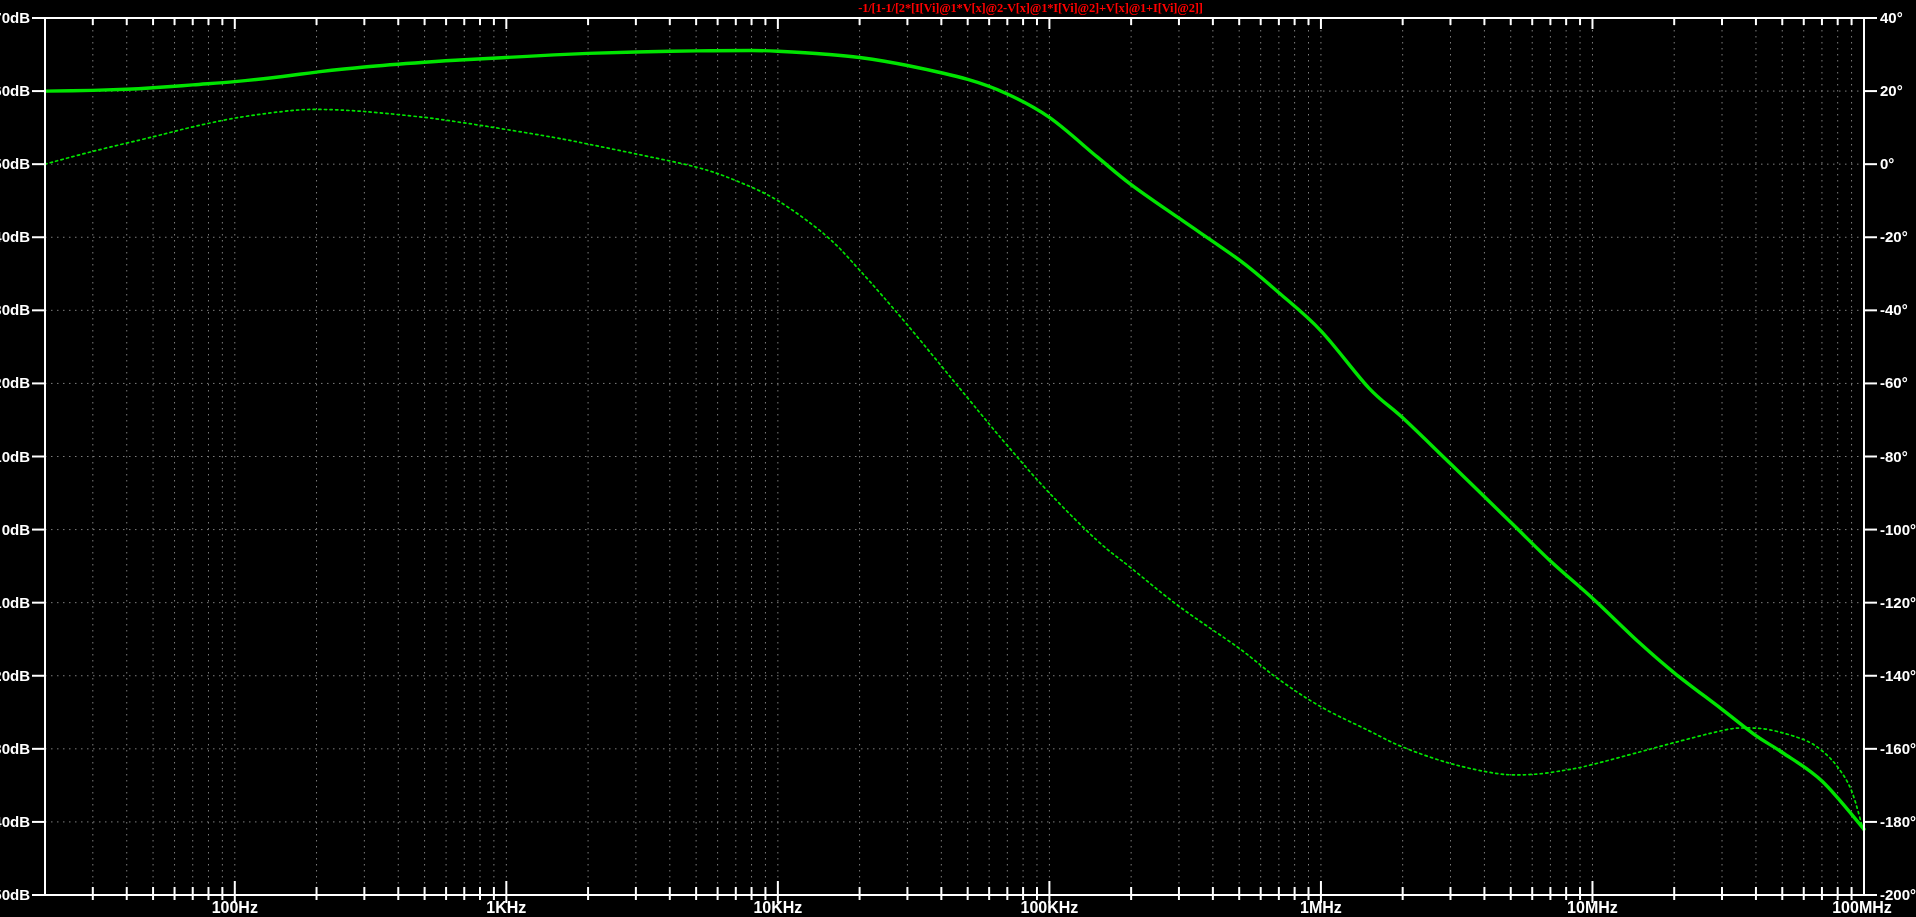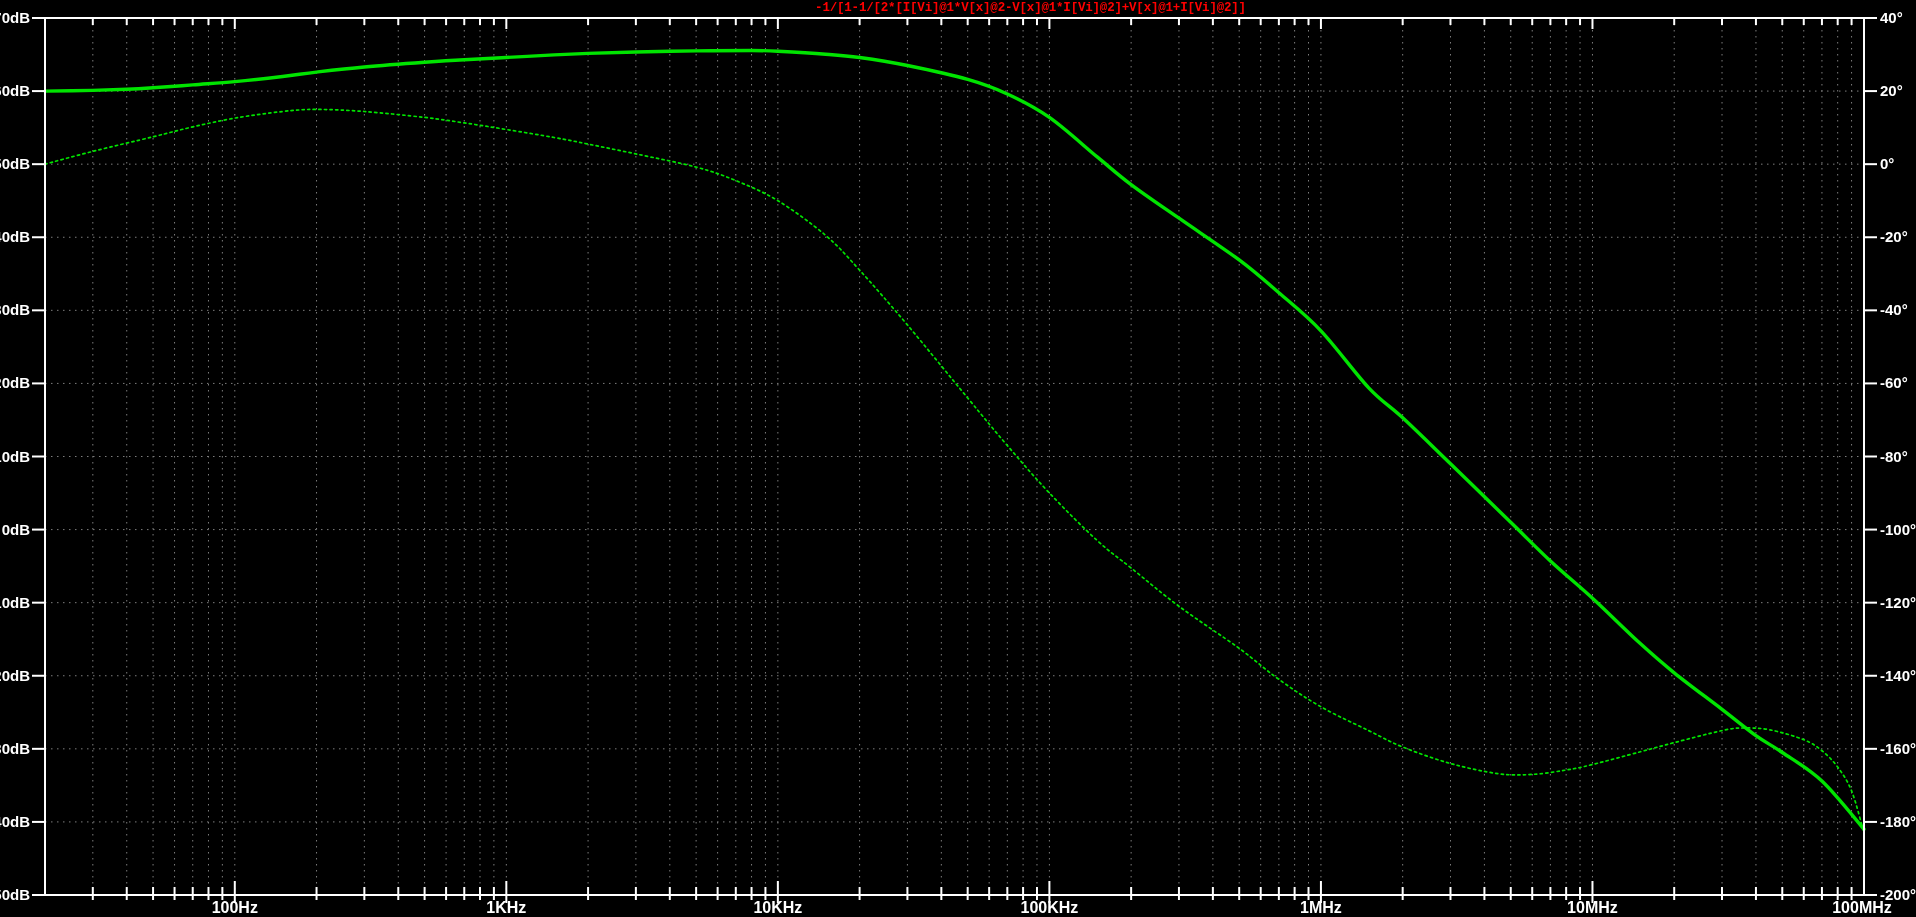--- a/index.html
+++ b/index.html
@@ -1,21 +1,21 @@
 <!DOCTYPE html>
 <html><head>
 <meta charset="utf-8">
 <style>
   html,body{margin:0;padding:0;background:#000;}
   #app{position:relative;width:1916px;height:917px;background:#000;overflow:hidden;
        font-family:"Liberation Sans",sans-serif;}
   #plot-title{position:absolute;top:1px;left:0;width:1916px;text-align:center;
        padding-left:145px;box-sizing:border-box;
        font-size:12.5px;font-weight:bold;letter-spacing:-0.2px;color:#ff0000;
-       font-family:Liberation Mono, monospace;white-space:nowrap;}
+       font-family:Liberation Serif, serif;white-space:nowrap;}
   svg text{font-family:"Liberation Sans",sans-serif;font-weight:bold;fill:#ffffff;}
 </style>
 </head>
 <body>
 
 <div id="app">
   <div id="plot-title" style="color: rgb(255, 0, 0);">-1/[1-1/[2*[I[Vi]@1*V[x]@2-V[x]@1*I[Vi]@2]+V[x]@1+I[Vi]@2]]</div>
   <svg id="plot" width="1916" height="917" viewBox="0 0 1916 917">
       <rect x="0" y="0" width="1916" height="917" fill="#000000"></rect>
       <g stroke="#7d7d7d" stroke-width="1" stroke-dasharray="1.5 4.5">

